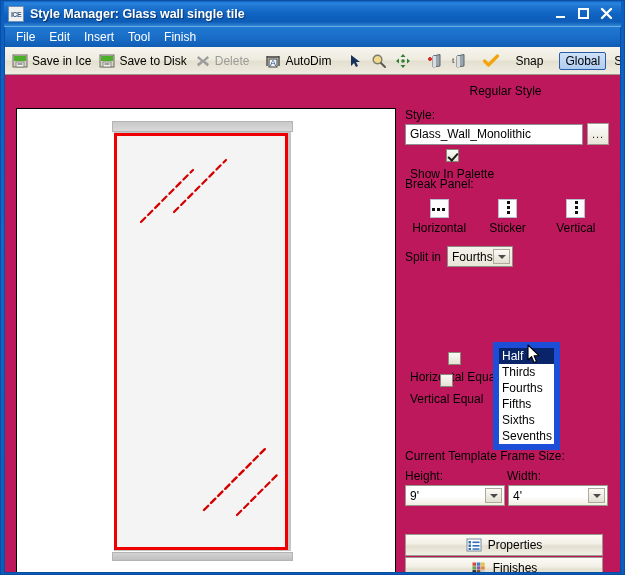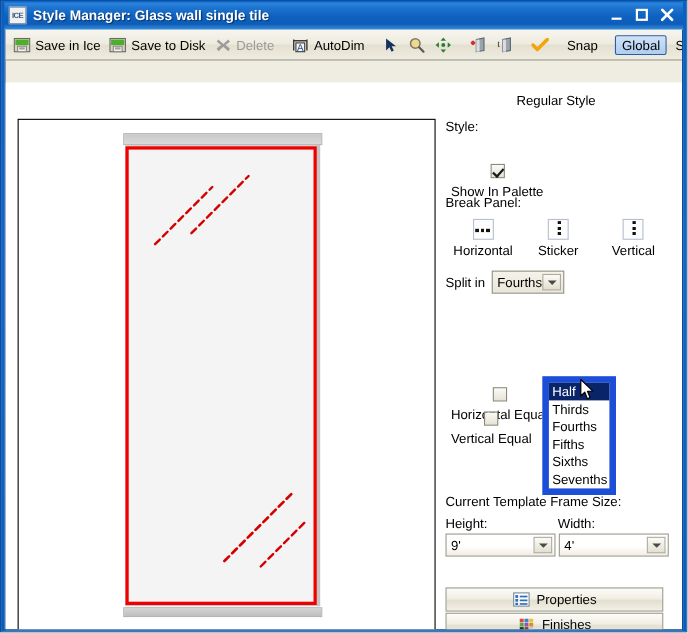--- a/index.html
+++ b/index.html
@@ -119,21 +119,21 @@
     font-size: 12px;
   }
 
   
   .ico { width: 16px; height: 16px; flex: 0 0 auto; display:block; }
 
   
   #body {
     position: absolute;
     top: 48px; left: 0; right: 0; bottom: 0;
-    background: #ffffff;
+    background: #be185d;
   }
 
   
   #canvas-frame {
     position: absolute;
     left: 11px; top: 33px;
     width: 380px; height: 475px;
     background: #ffffff;
     border: 1px solid #000;
   }
@@ -372,20 +372,27 @@
       <div class="win-btn">
         <svg width="15" height="15" viewBox="0 0 15 15">
             <path d="M3 3 L12 12 M12 3 L3 12" stroke="#ffffff" stroke-width="2.4" stroke-linecap="round"></path>
           </svg>
       </div>
     </div>
   </div>
 
   <div id="client">
 
+    <div id="menubar">
+      <div class="menu-item">File</div>
+      <div class="menu-item">Edit</div>
+      <div class="menu-item">Insert</div>
+      <div class="menu-item">Tool</div>
+      <div class="menu-item">Finish</div>
+    </div>
 
     <div id="toolbar">
 
       <div class="tb-item">
         <span>
           <svg class="ico" viewBox="0 0 16 16">
             <rect x="1" y="2" width="14" height="12" fill="#d7d3c6" stroke="#6b6b63"></rect>
             <rect x="2" y="3" width="12" height="5" fill="#4caf2a"></rect>
             <rect x="4" y="9" width="8" height="5" fill="#f4f2ea" stroke="#8a887e"></rect>
             <rect x="5.5" y="10" width="5" height="2" fill="#9aa0a8"></rect>
@@ -529,20 +536,24 @@
           <div id="tile-foot"></div>
         </div>
       </div>
 
       <div id="panel">
 
         <div id="panel-title" class="lbl">Regular Style</div>
 
         <div id="style-label" class="lbl">Style:</div>
 
+        <div id="style-row">
+          <input id="style-input" type="text" value="Glass_Wall_Monolithic" style="">
+          <div id="style-browse">...</div>
+        </div>
 
         <div id="show-palette" class="cbrow">
           <span class="cbox checked"></span>
           <span class="lbl">Show In Palette</span>
         </div>
 
         <div id="break-label" class="lbl">Break Panel:</div>
 
         <div id="break-row">
           <div class="break-opt">

